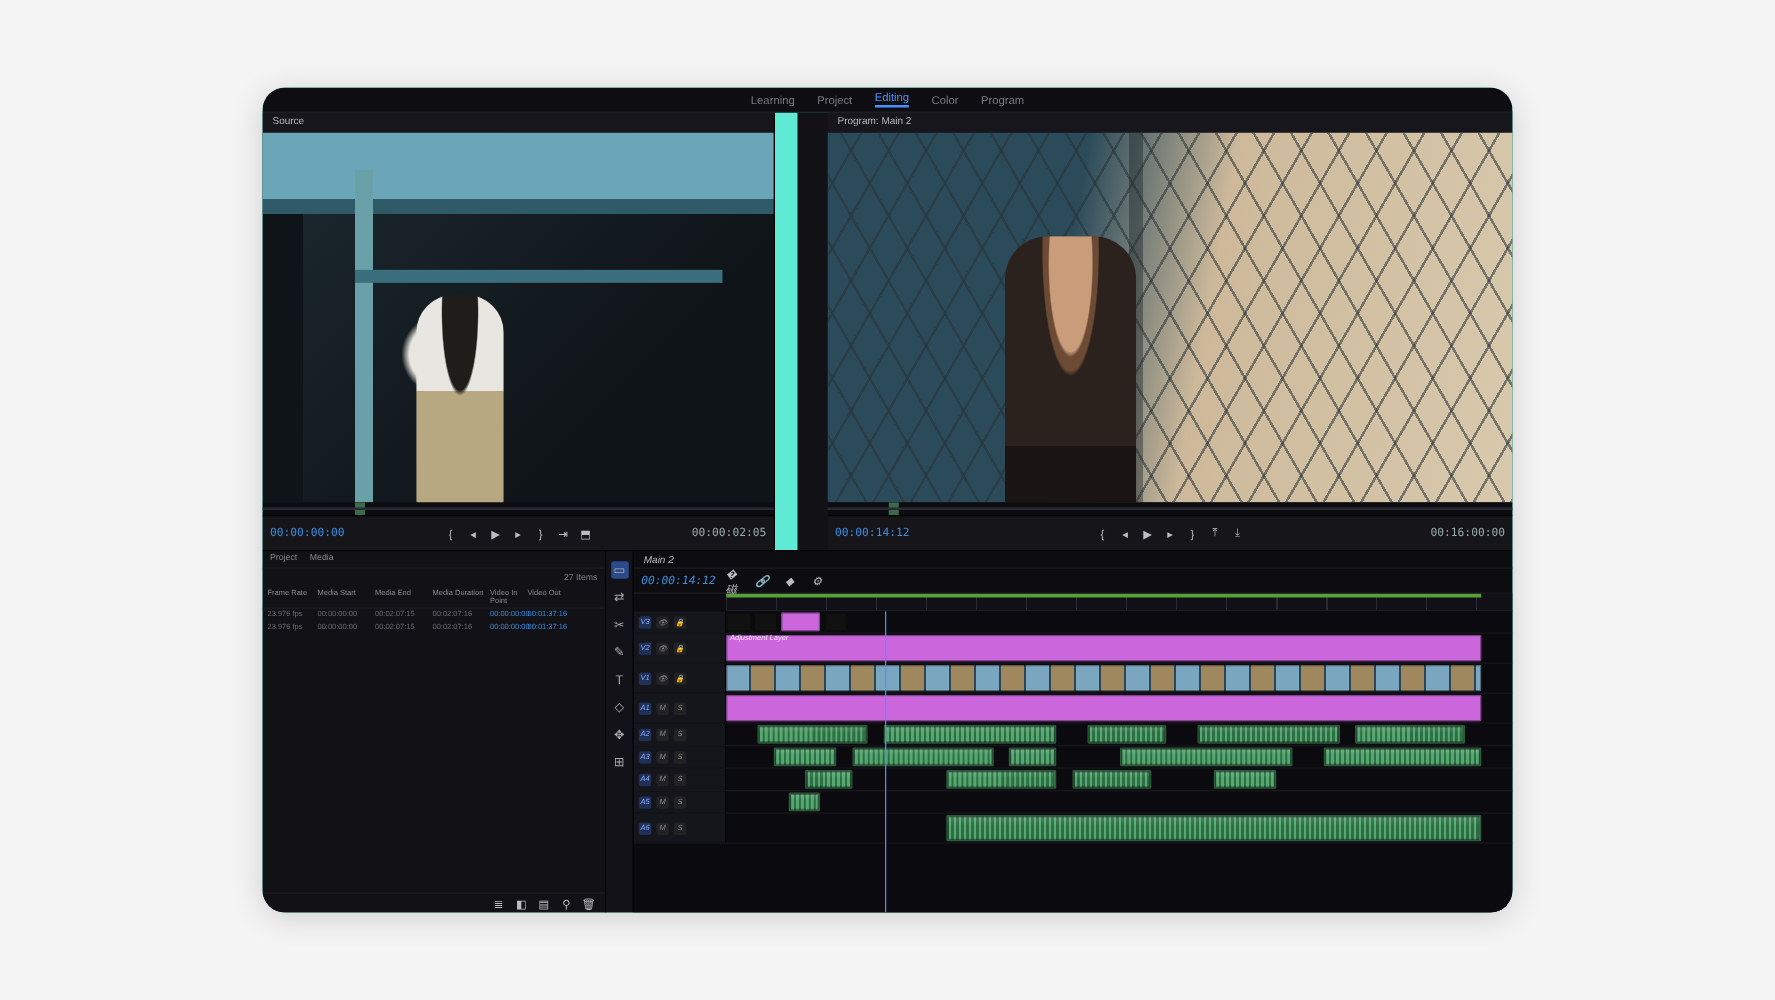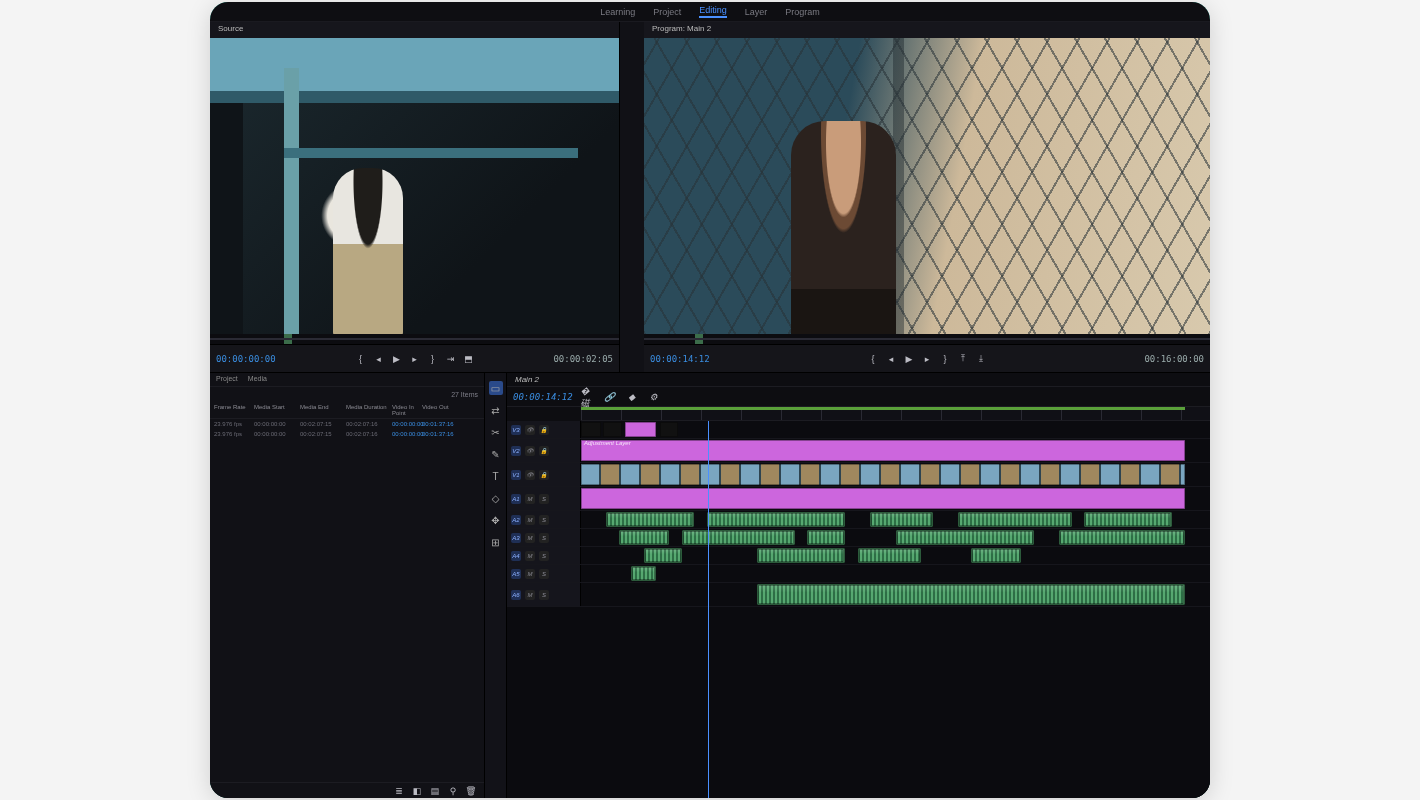--- a/index.html
+++ b/index.html
@@ -9,21 +9,21 @@
     height: 800px;
     display: flex;
     align-items: center;
     justify-content: center;
     font-family: -apple-system, "Segoe UI", sans-serif;
     font-size: 9px;
     color: #a0a0a0;
   }
   .app {
     width: 1000px;
-    height: 796px;
+    height: 660px;
     background: #5eead4;
     border-radius: 18px;
     overflow: hidden;
     display: flex;
     flex-direction: column;
     box-shadow: 0 4px 24px rgba(0,0,0,.15);
   }
   
   .wstabs {
     height: 20px;
@@ -34,20 +34,21 @@
     color: #7a7a82;
     font-size: 9px;
     background: #0e0e12;
     border-bottom: 1px solid #1a1a20;
   }
   .wstab.active { color: #4a90ff; border-bottom: 2px solid #4a90ff; padding-bottom: 1px; text-align: center; }
   
   .upper {
     display: flex;
     height: 350px;
+    gap: 18px;
   }
   .panel {
     display: flex;
     flex-direction: column;
     background: #111116;
   }
   .panel.source { flex: 0 0 41%; border-right: 1px solid #000; }
   .panel.program { flex: 1; padding-left: 24px; }
   .panel-tab {
     height: 16px;
@@ -220,21 +221,21 @@
 </style>
 </head>
 <body>
 
 <div class="app">
 
   <div class="wstabs">
     <span class="wstab">Learning</span>
     <span class="wstab">Project</span>
     <span class="wstab active">Editing</span>
-    <span class="wstab">Layer</span>
+    <span class="wstab">Color</span>
     <span class="wstab">Program</span>
   </div>
 
   <div class="upper">
 
     <div class="panel source">
       <div class="panel-tab">Source</div>
       <div class="viewer">
         <div class="still-a"></div>
       </div>

